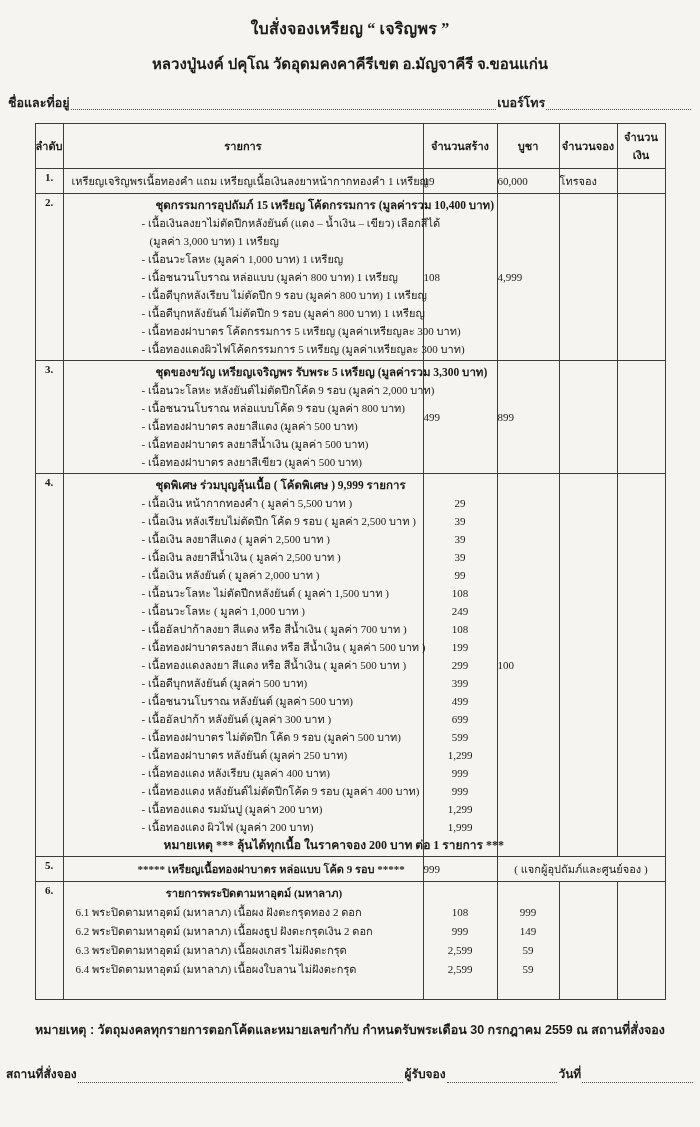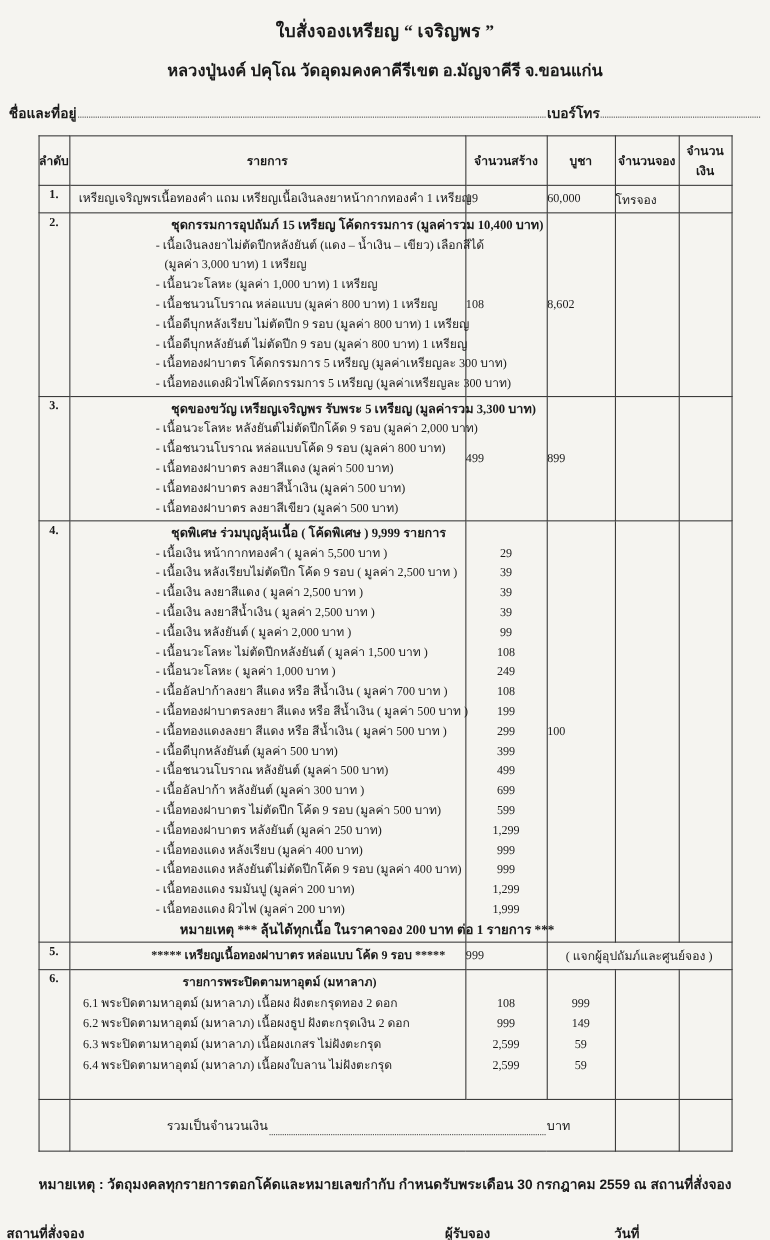--- a/index.html
+++ b/index.html
@@ -5,21 +5,21 @@
   html,body{margin:0;padding:0;}
   body{
     width:700px;height:1127px;
     background:#f5f4f0;
     font-family:"Liberation Serif","DejaVu Serif",serif;
     color:#1a1a1a;
     overflow:hidden;
   }
   .title{ text-align:center; font-weight:bold; font-size:16px; padding-top:16px; letter-spacing:.2px;}
   .subtitle{ text-align:center; font-weight:bold; font-size:15px; margin-top:11px;}
-  .fillline{ display:flex; align-items:flex-start; margin:17px 8px 0 8px; font-size:12.5px; font-weight:bold;}
+  .fillline{ display:flex; align-items:center; margin:17px 8px 0 8px; font-size:12.5px; font-weight:bold;}
   .dots{ flex:1 1 auto; border-bottom:1.4px dotted #4a4a4a; height:13px; margin:0 1px;}
   .dots.short{ flex:0.34 1 auto;}
   table{ border-collapse:collapse; width:630px; margin:10px auto 0 auto; table-layout:fixed;}
   col.c-no{width:28px;} col.c-item{width:360px;} col.c-qty{width:74px;}
   col.c-bucha{width:62px;} col.c-jong{width:58px;} col.c-money{width:48px;}
   th,td{ border:1.4px solid #3c3c3c; padding:0; vertical-align:middle; font-size:11px;}
   th{ font-size:11px; font-weight:bold; padding:4px 0; background:transparent;}
   td.no{ text-align:center; vertical-align:top; padding-top:2px; font-weight:bold; font-size:11px;}
   td.item{ padding:2px 2px 2px 0; vertical-align:top;}
   td.stack{ vertical-align:top; padding:2px 0;}
@@ -92,21 +92,21 @@
           <div class="ln itemln">- เนื้อเงินลงยาไม่ตัดปีกหลังยันต์ (แดง – น้ำเงิน – เขียว) เลือกสีได้</div>
           <div class="ln cont">(มูลค่า 3,000 บาท) 1 เหรียญ</div>
           <div class="ln itemln">- เนื้อนวะโลหะ (มูลค่า 1,000 บาท) 1 เหรียญ</div>
           <div class="ln itemln">- เนื้อชนวนโบราณ หล่อแบบ (มูลค่า 800 บาท) 1 เหรียญ</div>
           <div class="ln itemln">- เนื้อดีบุกหลังเรียบ ไม่ตัดปีก 9 รอบ (มูลค่า 800 บาท) 1 เหรียญ</div>
           <div class="ln itemln">- เนื้อดีบุกหลังยันต์ ไม่ตัดปีก 9 รอบ (มูลค่า 800 บาท) 1 เหรียญ</div>
           <div class="ln itemln">- เนื้อทองฝาบาตร โค้ดกรรมการ 5 เหรียญ (มูลค่าเหรียญละ 300 บาท)</div>
           <div class="ln itemln">- เนื้อทองแดงผิวไฟโค้ดกรรมการ 5 เหรียญ (มูลค่าเหรียญละ 300 บาท)</div>
         </td>
         <td class="mid">108</td>
-        <td class="mid">8,602</td>
+        <td class="mid">4,999</td>
         <td class="mid"></td>
         <td class="mid"></td>
       </tr>
       <tr>
         <td class="no">3.</td>
         <td class="item">
           <div class="ln sechead">ชุดของขวัญ เหรียญเจริญพร รับพระ 5 เหรียญ (มูลค่ารวม 3,300 บาท)</div>
           <div class="ln itemln">- เนื้อนวะโลหะ หลังยันต์ไม่ตัดปีกโค้ด 9 รอบ (มูลค่า 2,000 บาท)</div>
           <div class="ln itemln">- เนื้อชนวนโบราณ หล่อแบบโค้ด 9 รอบ (มูลค่า 800 บาท)</div>
           <div class="ln itemln">- เนื้อทองฝาบาตร ลงยาสีแดง (มูลค่า 500 บาท)</div>
@@ -197,32 +197,20 @@
         <td class="stack">
           <div class="ln ln6 qtyv">&nbsp;</div>
           <div class="ln ln6 qtyv">999</div>
           <div class="ln ln6 qtyv">149</div>
           <div class="ln ln6 qtyv">59</div>
           <div class="ln ln6 qtyv">59</div>
         </td>
         <td class="mid"></td>
         <td class="mid"></td>
       </tr>
-      <tr>
-        <td class="no"></td>
-        <td class="totalcell" colspan="3">
-          <div class="totalline">
-            <span>รวมเป็นจำนวนเงิน</span>
-            <span class="dots"></span>
-            <span>บาท</span>
-          </div>
-        </td>
-        <td class="mid"></td>
-        <td class="mid"></td>
-      </tr>
     </tbody>
 </table>
 
 <div class="footnote">หมายเหตุ : วัตถุมงคลทุกรายการตอกโค้ดและหมายเลขกำกับ กำหนดรับพระเดือน 30 กรกฎาคม 2559 ณ สถานที่สั่งจอง</div>
 
 <div class="signline">
   <span>สถานที่สั่งจอง</span>
   <span class="dots"></span>
   <span>ผู้รับจอง</span>
   <span class="dots short"></span>

